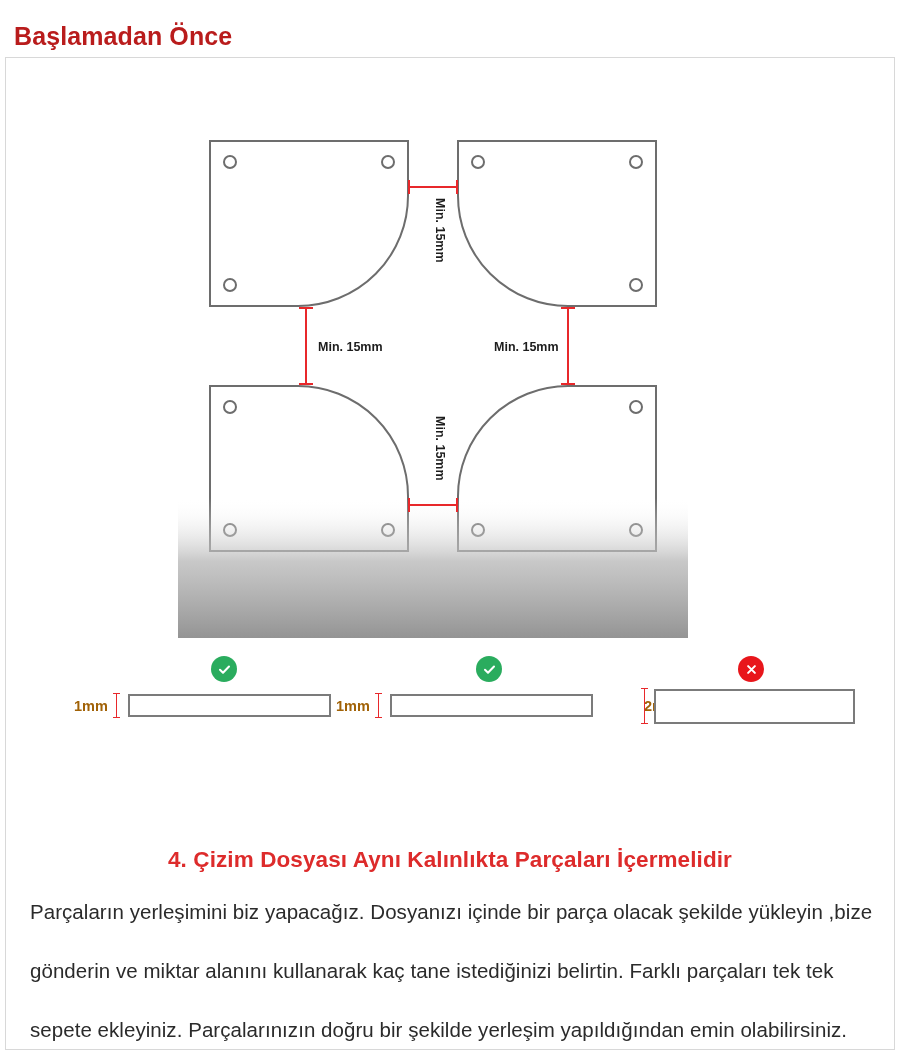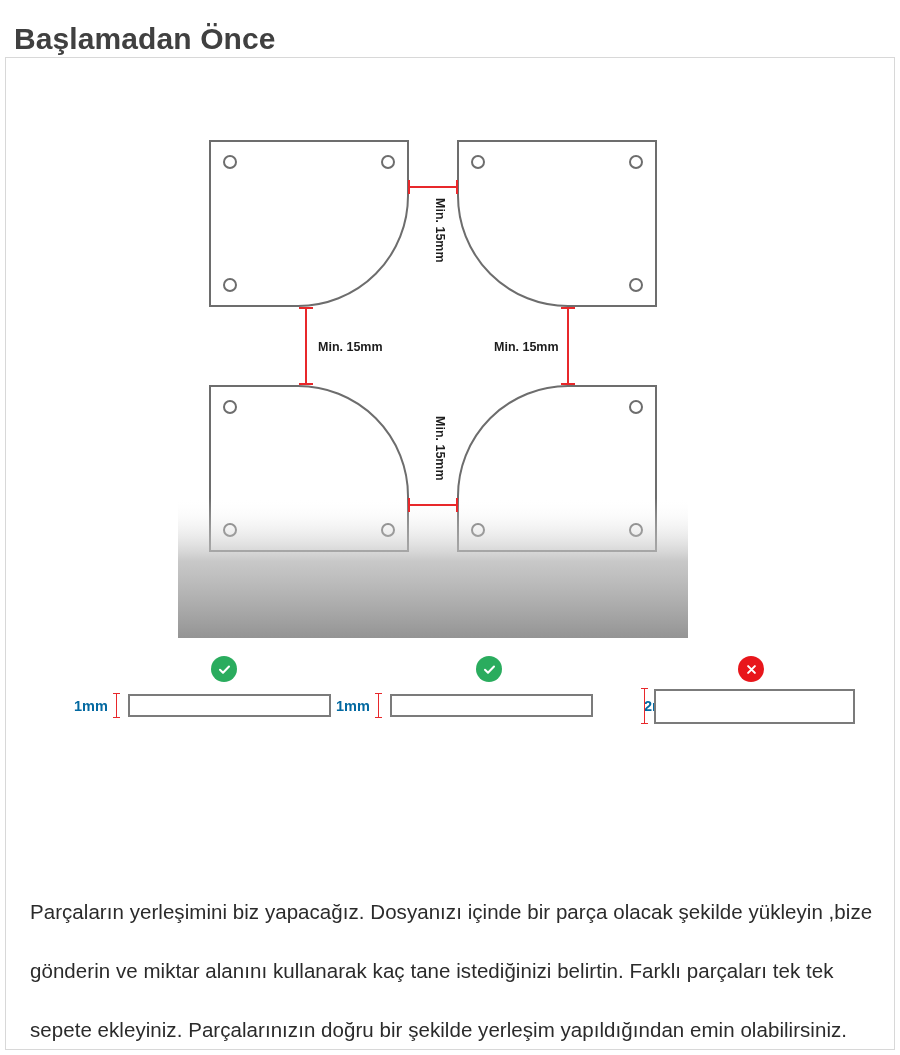--- a/index.html
+++ b/index.html
@@ -14,23 +14,23 @@
     position: relative;
     width: 900px; height: 1055px;
     background: #ffffff;
     overflow: hidden;
   }
 
   
   #page-title {
     position: absolute;
     left: 14px; top: 2px;
-    font-size: 30px;
+    font-size: 25px;
     font-weight: 600;
-    color: #404040;
+    color: #b91c1c;
     letter-spacing: 0.1px;
     line-height: 34px;
   }
 
   
   #content-card {
     position: absolute;
     left: 5px; top: 57px;
     width: 890px; height: 993px;
     border: 1px solid #d8d8d8;
@@ -49,21 +49,21 @@
   #thickness-row {
     position: absolute;
     left: 0px; top: 535px;
     width: 888px; height: 95px;
   }
   .thk-group { position: absolute; top: 0; height: 95px; }
   .thk-label {
     position: absolute;
     font-size: 14.5px;
     font-weight: 600;
-    color: #0369a1;
+    color: #a16207;
     white-space: nowrap;
   }
   .thk-tick {
     position: absolute;
     width: 1px;
     background: #e8282b;
   }
   .thk-tick::before, .thk-tick::after {
     content: "";
     position: absolute;
@@ -227,19 +227,20 @@
             <path d="M4.4 4.4 L11.6 11.6 M11.6 4.4 L4.4 11.6" fill="none" stroke="#ffffff" stroke-width="2.2" stroke-linecap="round"></path>
           </svg>
         </div>
         <div class="thk-label" style="left:8px; top:105px;margin-left:40px;">2mm</div>
         <div class="thk-tick" style="left:48px; top:95px; height:36px;"></div>
         <div class="thk-bar" style="left:58px; top:96px; width:201px; height:35px;"></div>
       </div>
 
     </div>
 
+    <h2 id="section-heading">4. Çizim Dosyası Aynı Kalınlıkta Parçaları İçermelidir</h2>
 
     <div id="body-copy">
       <p>Parçaların yerleşimini biz yapacağız. Dosyanızı içinde bir parça olacak şekilde yükleyin ,bize gönderin ve miktar alanını kullanarak kaç tane istediğinizi belirtin. Farklı parçaları tek tek sepete ekleyiniz. Parçalarınızın doğru bir şekilde yerleşim yapıldığından emin olabilirsiniz.</p>
     </div>
 
   </div>
 </div>
 
 </body></html>

